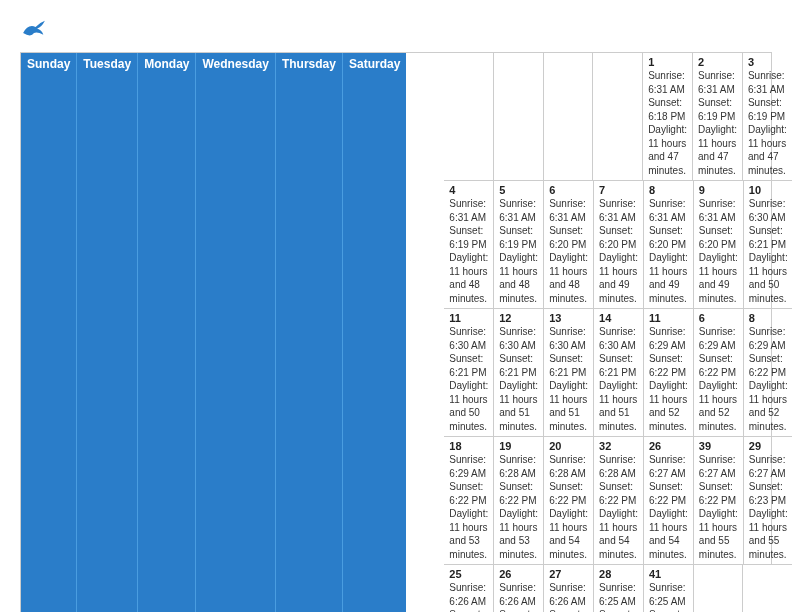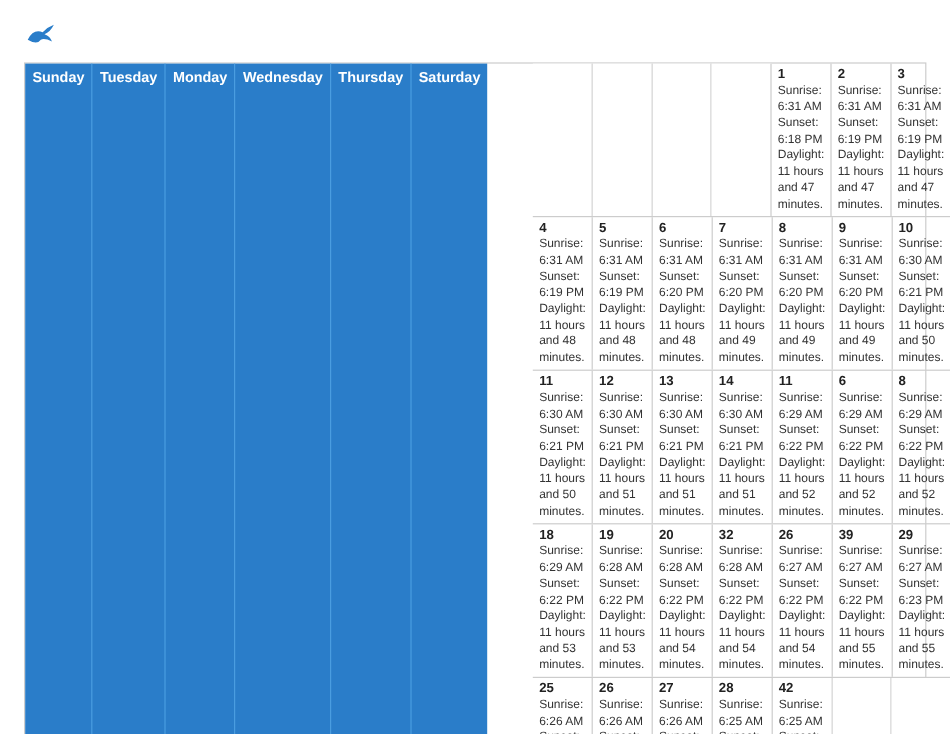--- a/index.html
+++ b/index.html
@@ -256,21 +256,21 @@
           </div>
           <div class="cal-cell">
             <div class="day-num">27</div>
             <div class="day-info">Sunrise: 6:26 AM<br>Sunset: 6:23 PM<br>Daylight: 11 hours and 57 minutes.</div>
           </div>
           <div class="cal-cell">
             <div class="day-num">28</div>
             <div class="day-info">Sunrise: 6:25 AM<br>Sunset: 6:23 PM<br>Daylight: 11 hours and 57 minutes.</div>
           </div>
           <div class="cal-cell">
-            <div class="day-num">42</div>
+            <div class="day-num">41</div>
             <div class="day-info">Sunrise: 6:25 AM<br>Sunset: 6:23 PM<br>Daylight: 11 hours and 57 minutes.</div>
           </div>
           <div class="cal-cell empty"></div>
           <div class="cal-cell empty"></div>
         </div>
       </div>
   </div>
 </div>
 
 </body></html>

